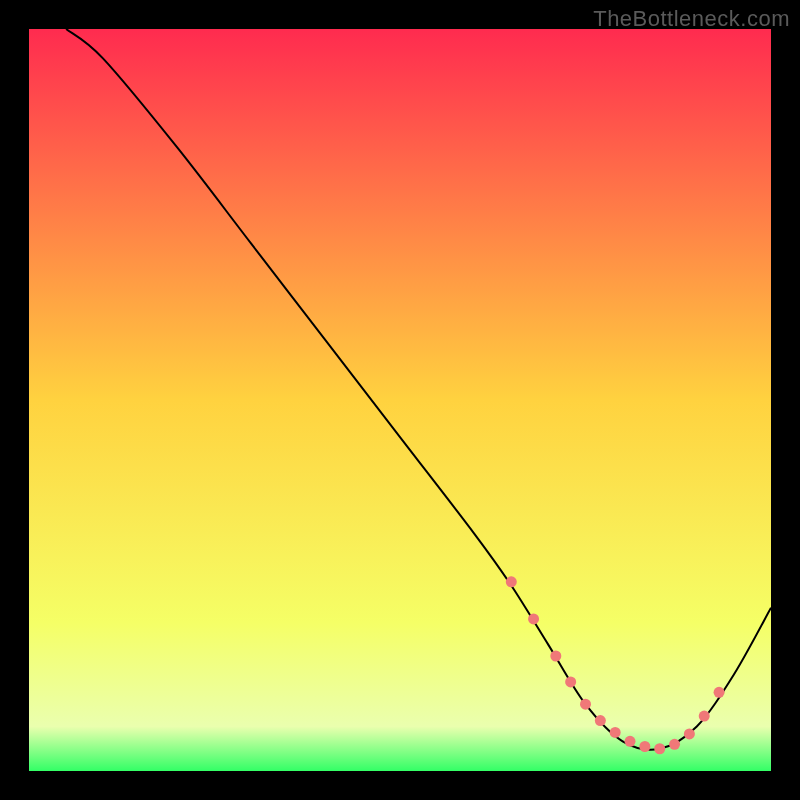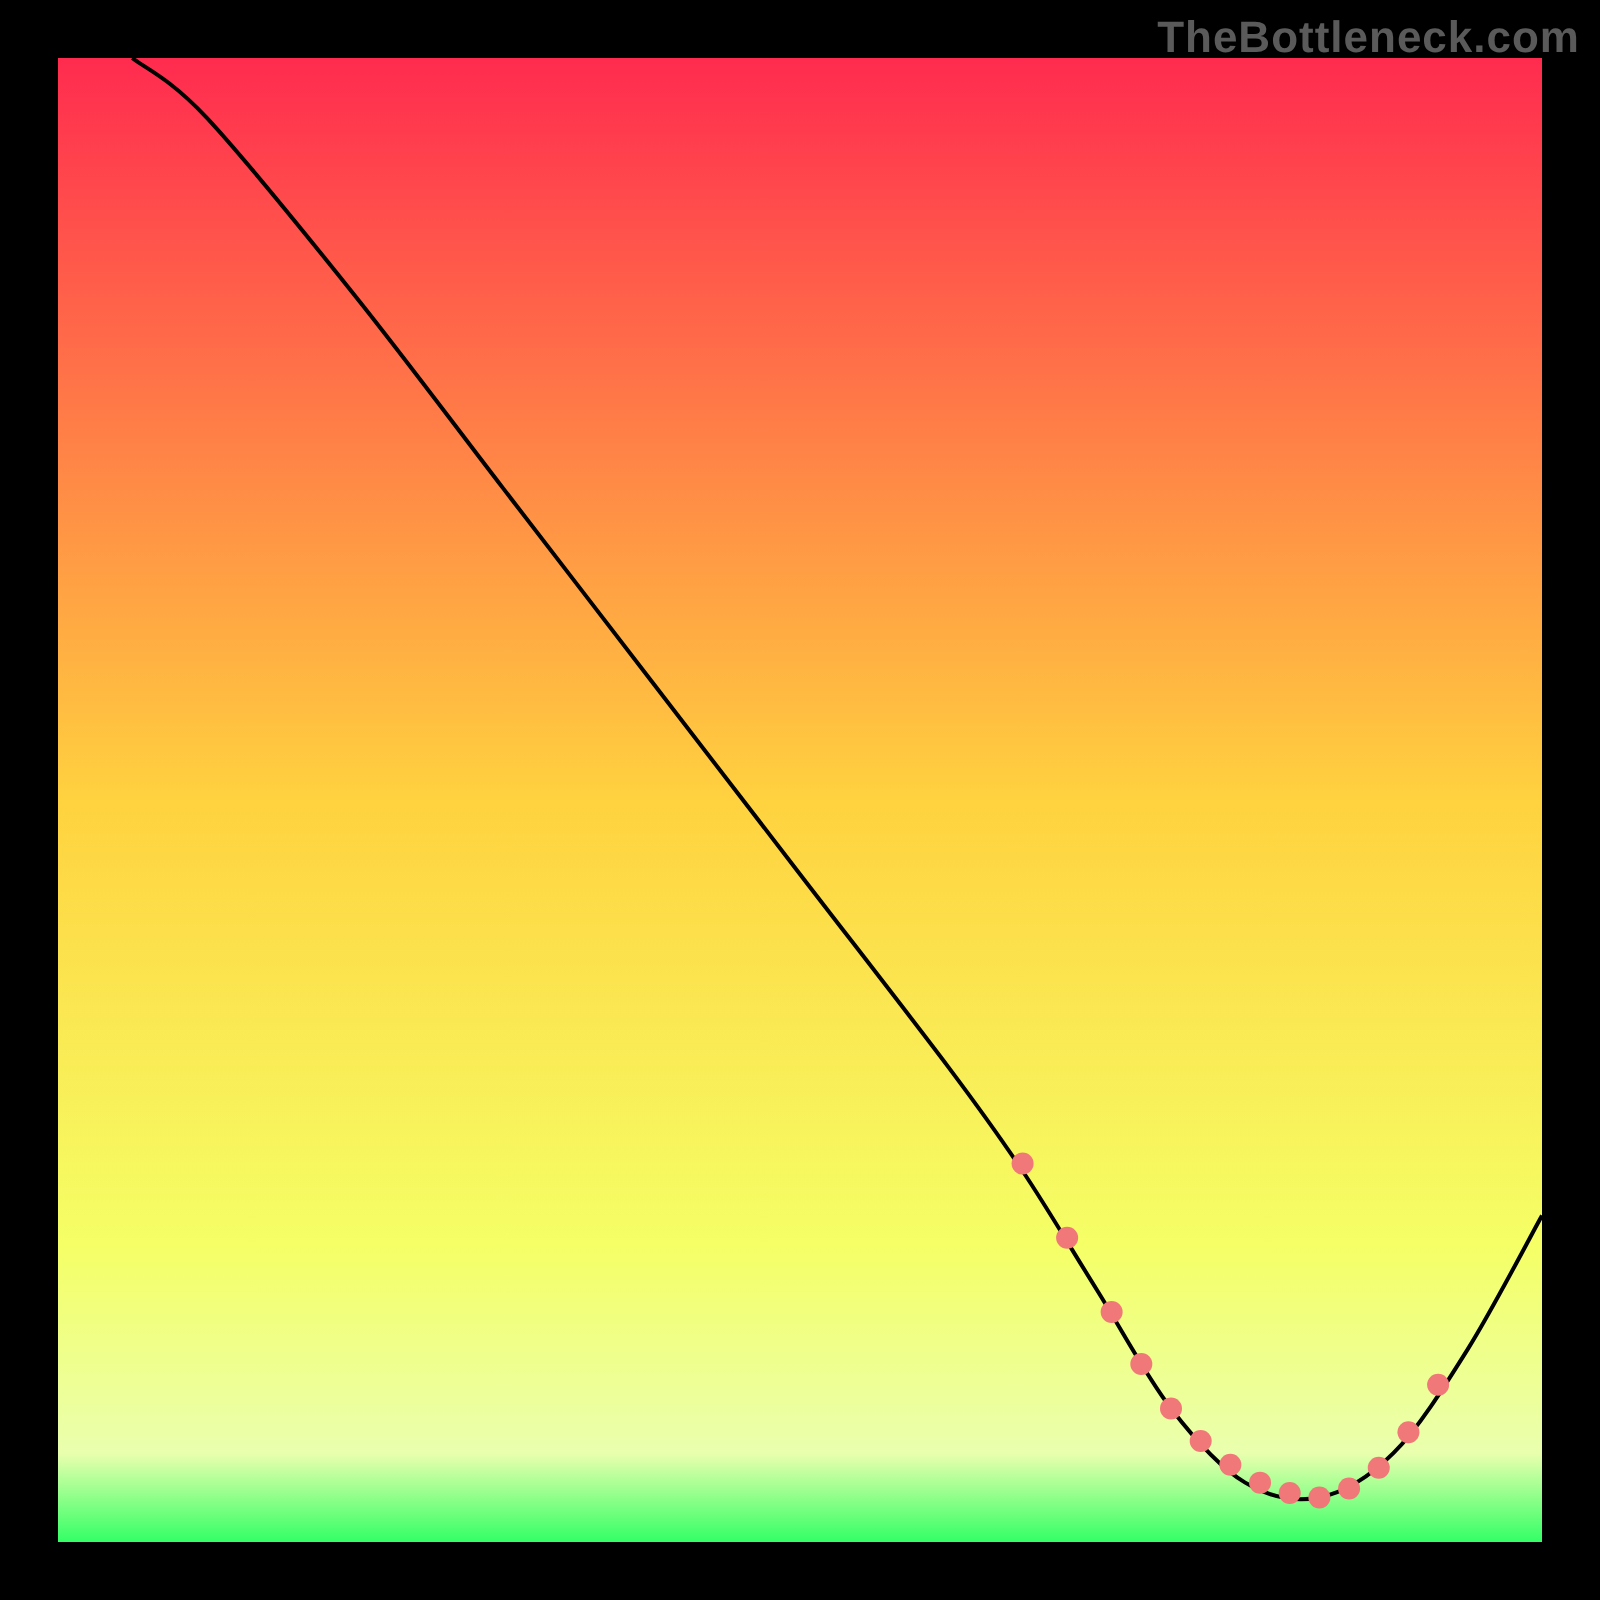--- a/index.html
+++ b/index.html
@@ -16,21 +16,21 @@
     width: 800px;
     height: 800px;
     background: #000;
   }
   .watermark {
     position: absolute;
     top: 6px;
     right: 10px;
     color: #5a5a5a;
     font-size: 22px;
-    font-weight: 700;
+    font-weight: 400;
     letter-spacing: 0.5px;
     user-select: none;
   }
   .plot {
     position: absolute;
     left: 29px;
     top: 29px;
     width: 742px;
     height: 742px;
   }

